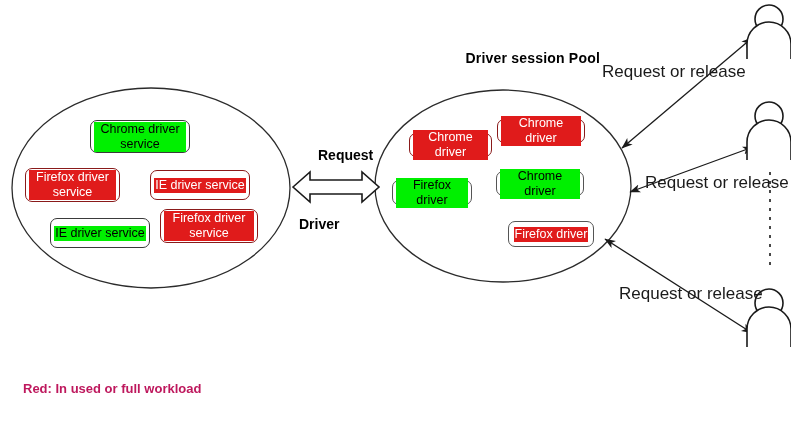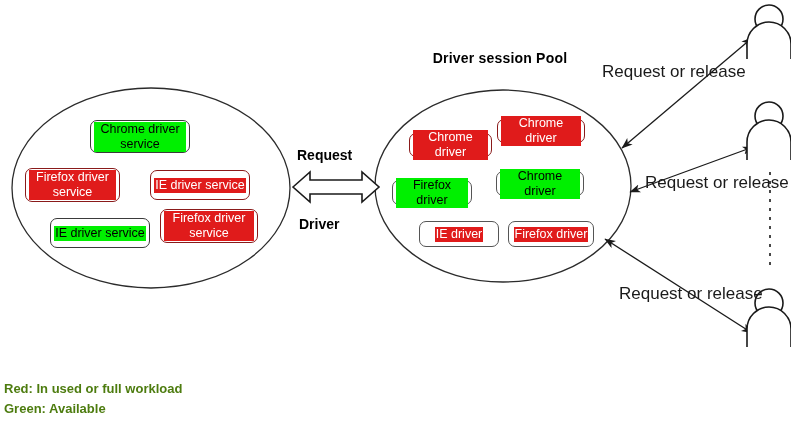--- a/index.html
+++ b/index.html
@@ -31,21 +31,21 @@
   .pool-title {
     position: absolute;
     font-size: 14px;
     font-weight: bold;
     letter-spacing: 0.2px;
     white-space: nowrap;
     text-align: center;
     color: #000;
   }
   #title-service-pool { left: 60px; top: 50px; width: 200px; }
-  #title-session-pool { left: 400px; top: 50px; width: 200px; }
+  #title-session-pool { left: 400px; top: 50px; width: 200px; text-align: right; }
 
   .node {
     position: absolute;
     box-sizing: border-box;
     border: 1.3px solid #3a3a3a;
     border-radius: 7px;
     background: #ffffff;
     display: flex;
     align-items: center;
     justify-content: center;
@@ -75,22 +75,23 @@
     position: absolute;
     font-size: 14px;
     font-weight: bold;
     color: #000;
     white-space: nowrap;
   }
   .legend {
     position: absolute;
     font-size: 13px;
     font-weight: bold;
-    color: #4d7c0f;
+    color: #be185d;
     white-space: nowrap;
+    margin-left: 19px;
   }
   #legend-red { left: 4px; top: 381px; }
   #legend-green { left: 4px; top: 401px; }
 </style>
 </head>
 <body>
 
 <div id="diagram-root">
 
   <svg class="layer" viewBox="0 0 791 421">
@@ -131,21 +132,21 @@
     </g>
 
     <g>
       <circle cx="769" cy="303" r="14" fill="#ffffff" stroke="#1a1a1a" stroke-width="1.6"></circle>
       <path d="M 747,347 L 747,329 A 22,22 0 0 1 791,329 L 791,347" fill="#ffffff" stroke="#1a1a1a" stroke-width="1.6"></path>
     </g>
   </svg>
 
   <div class="pool-title" id="title-session-pool">Driver session Pool</div>
 
-  <div class="flow-label" style="left:297px; top:147px;">Request</div>
+  <div class="flow-label" style="left:282px; top:147px;padding-left:36px;">Request</div>
   <div class="flow-label" style="left:299px; top:216px;">Driver</div>
 
   <div class="edge-label" style="left:602px; top:62px;">Request or release</div>
   <div class="edge-label" style="left:645px; top:173px;">Request or release</div>
   <div class="edge-label" style="left:619px; top:284px;">Request or release</div>
 
   <div class="node" style="left:90px; top:120px; width:100px; height:33px;">
     <span class="hl green">Chrome driver service</span>
   </div>
 
@@ -174,24 +175,20 @@
   </div>
 
   <div class="node grey" style="left:392px; top:180px; width:80px; height:25px;">
     <span class="hl green">Firefox driver</span>
   </div>
 
   <div class="node grey" style="left:496px; top:171px; width:88px; height:25px;">
     <span class="hl green">Chrome driver</span>
   </div>
 
-  <div class="node grey" style="left:419px; top:221px; width:80px; height:26px;">
-    <span class="hl red">IE driver</span>
-  </div>
 
   <div class="node grey" style="left:508px; top:221px; width:86px; height:26px;">
     <span class="hl red">Firefox driver</span>
   </div>
 
   <div class="legend" id="legend-red">Red: In used or full workload</div>
-  <div class="legend" id="legend-green">Green: Available</div>
 
 </div>
 
 </body></html>

